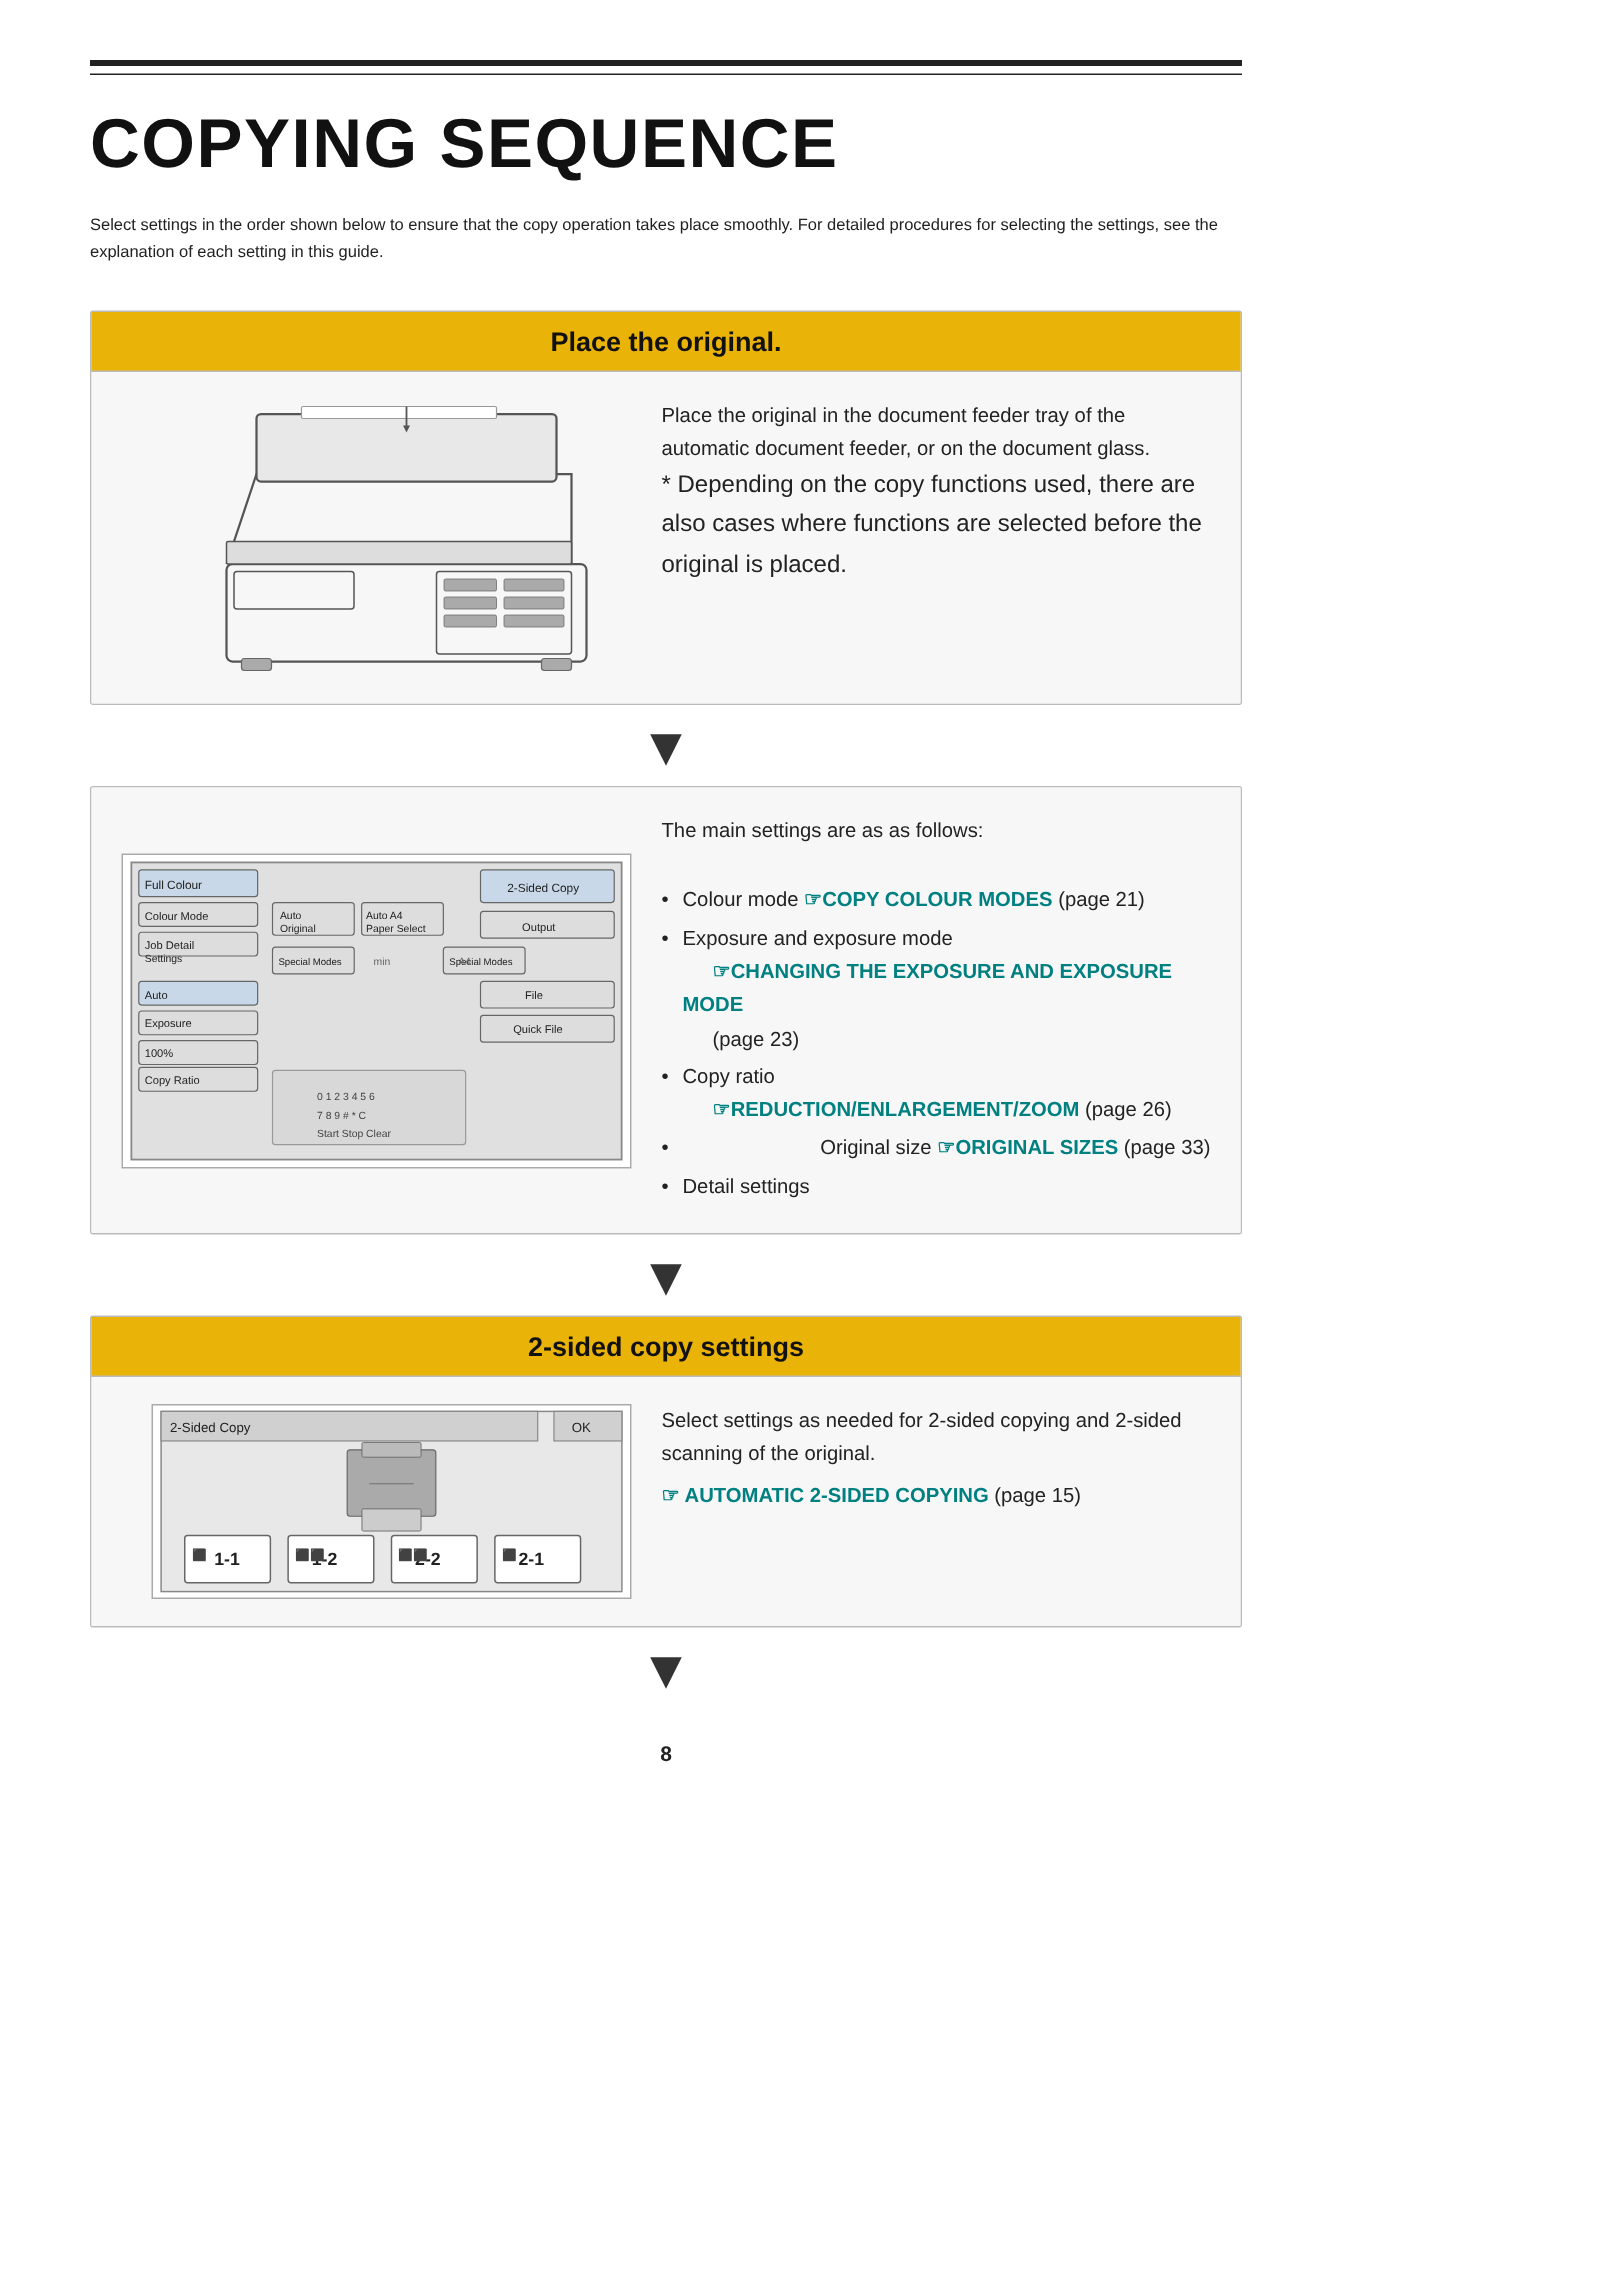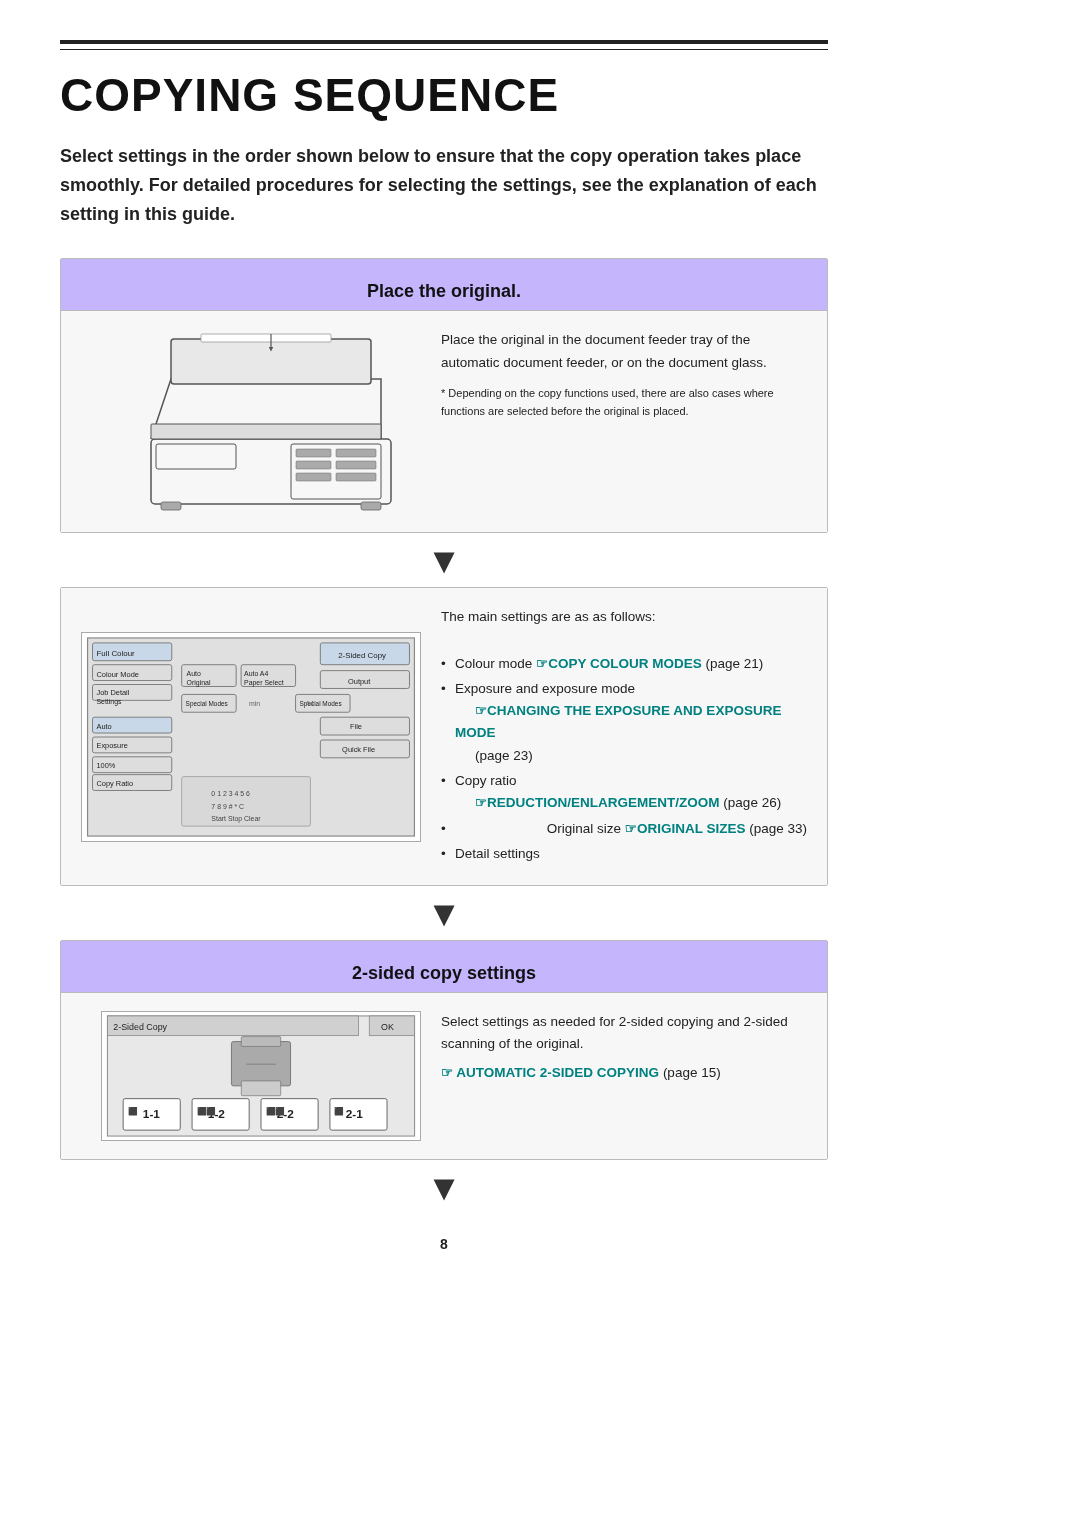--- a/index.html
+++ b/index.html
@@ -33,43 +33,42 @@
     .page-title {
       font-size: 46px;
       font-weight: 900;
       letter-spacing: 1px;
       color: #111;
       margin-bottom: 20px;
     }
 
     
     .intro-text {
-      font-size: 18px;
+      font-size: 11px;
       line-height: 1.6;
       margin-bottom: 30px;
       color: #222;
-      font-weight: bold;
     }
 
     
     .section-card {
       border: 1px solid #bbb;
       background: #f0f0f0;
       border-radius: 2px;
       margin-bottom: 10px;
     }
 
     .section-header {
       text-align: center;
-      padding: 22px 0 8px 0;
+      padding: 10px 0 8px 0;
       font-size: 18px;
       font-weight: 700;
       color: #111;
       border-bottom: 1px solid #bbb;
-      background: #c4b5fd;
+      background: #eab308;
     }
 
     .section-body {
       display: flex;
       flex-direction: row;
       padding: 18px 20px;
       gap: 20px;
       background: #f7f7f7;
     }
 
@@ -123,22 +122,21 @@
     
     .page-number {
       text-align: center;
       font-size: 14px;
       font-weight: 700;
       margin-top: 30px;
       color: #222;
     }
 
     .note-asterisk {
-      margin-top: 10px;
-      font-size: 11px;
+      font-size: 16px;
     }
 
     .indent {
       padding-left: 20px;
     }
   </style>
 </head>
 <body>
 
 <div class="page">

